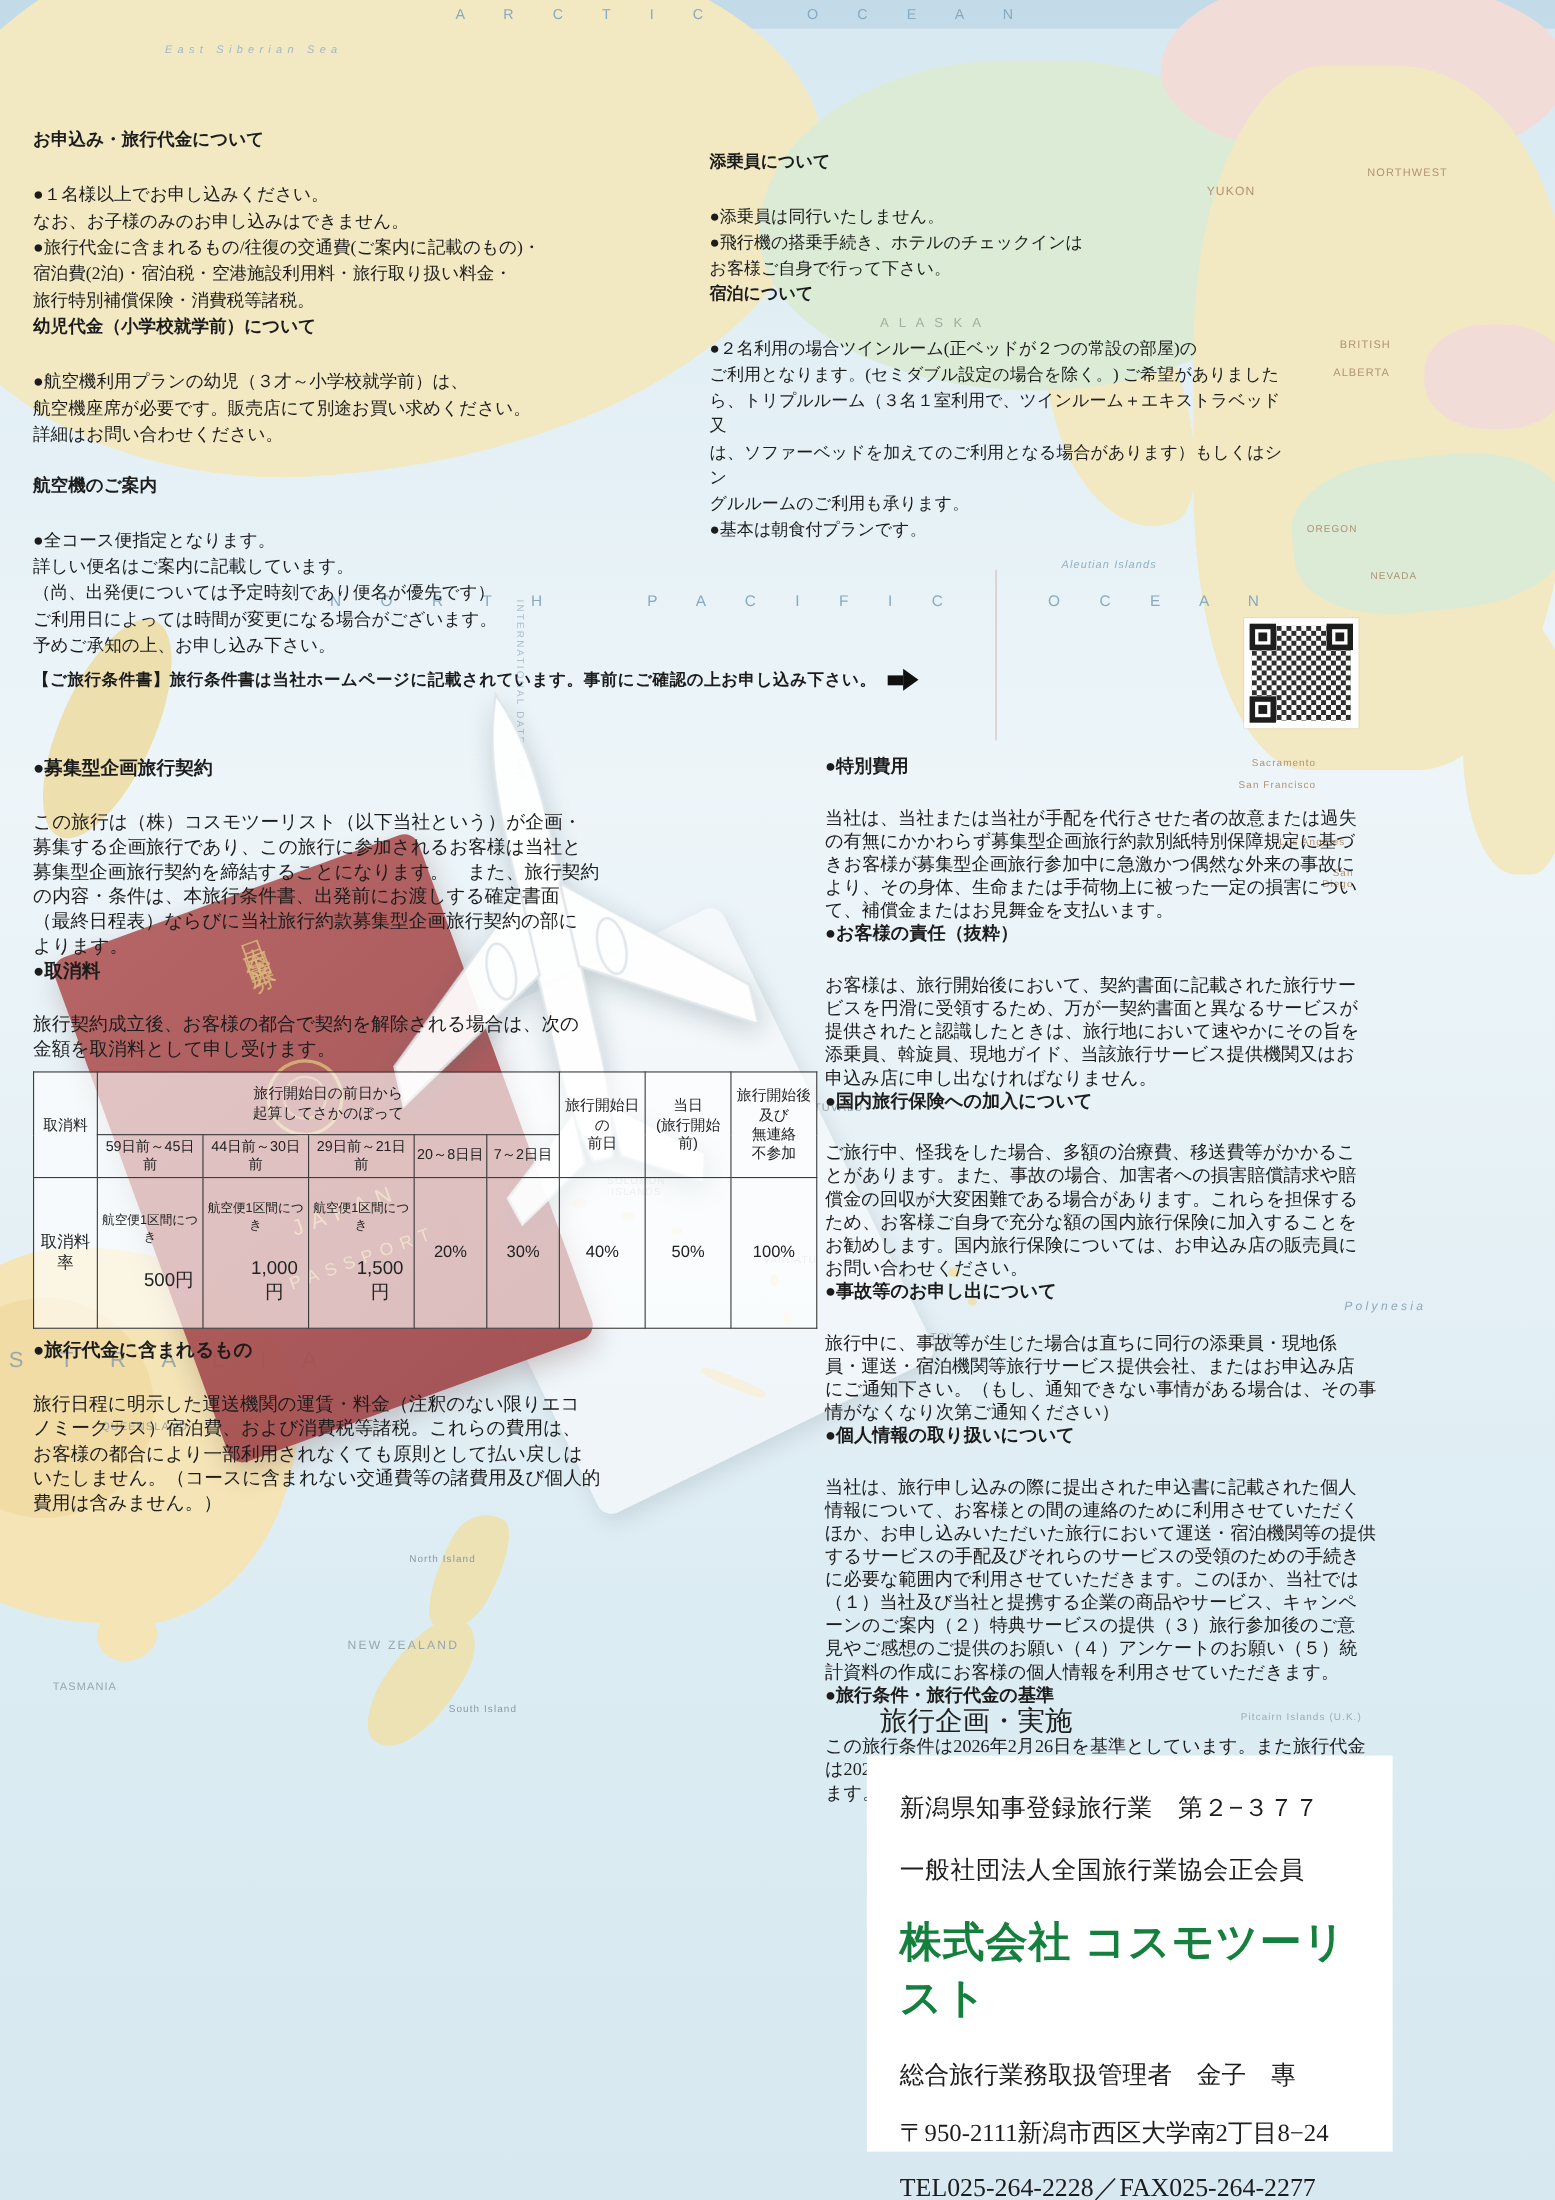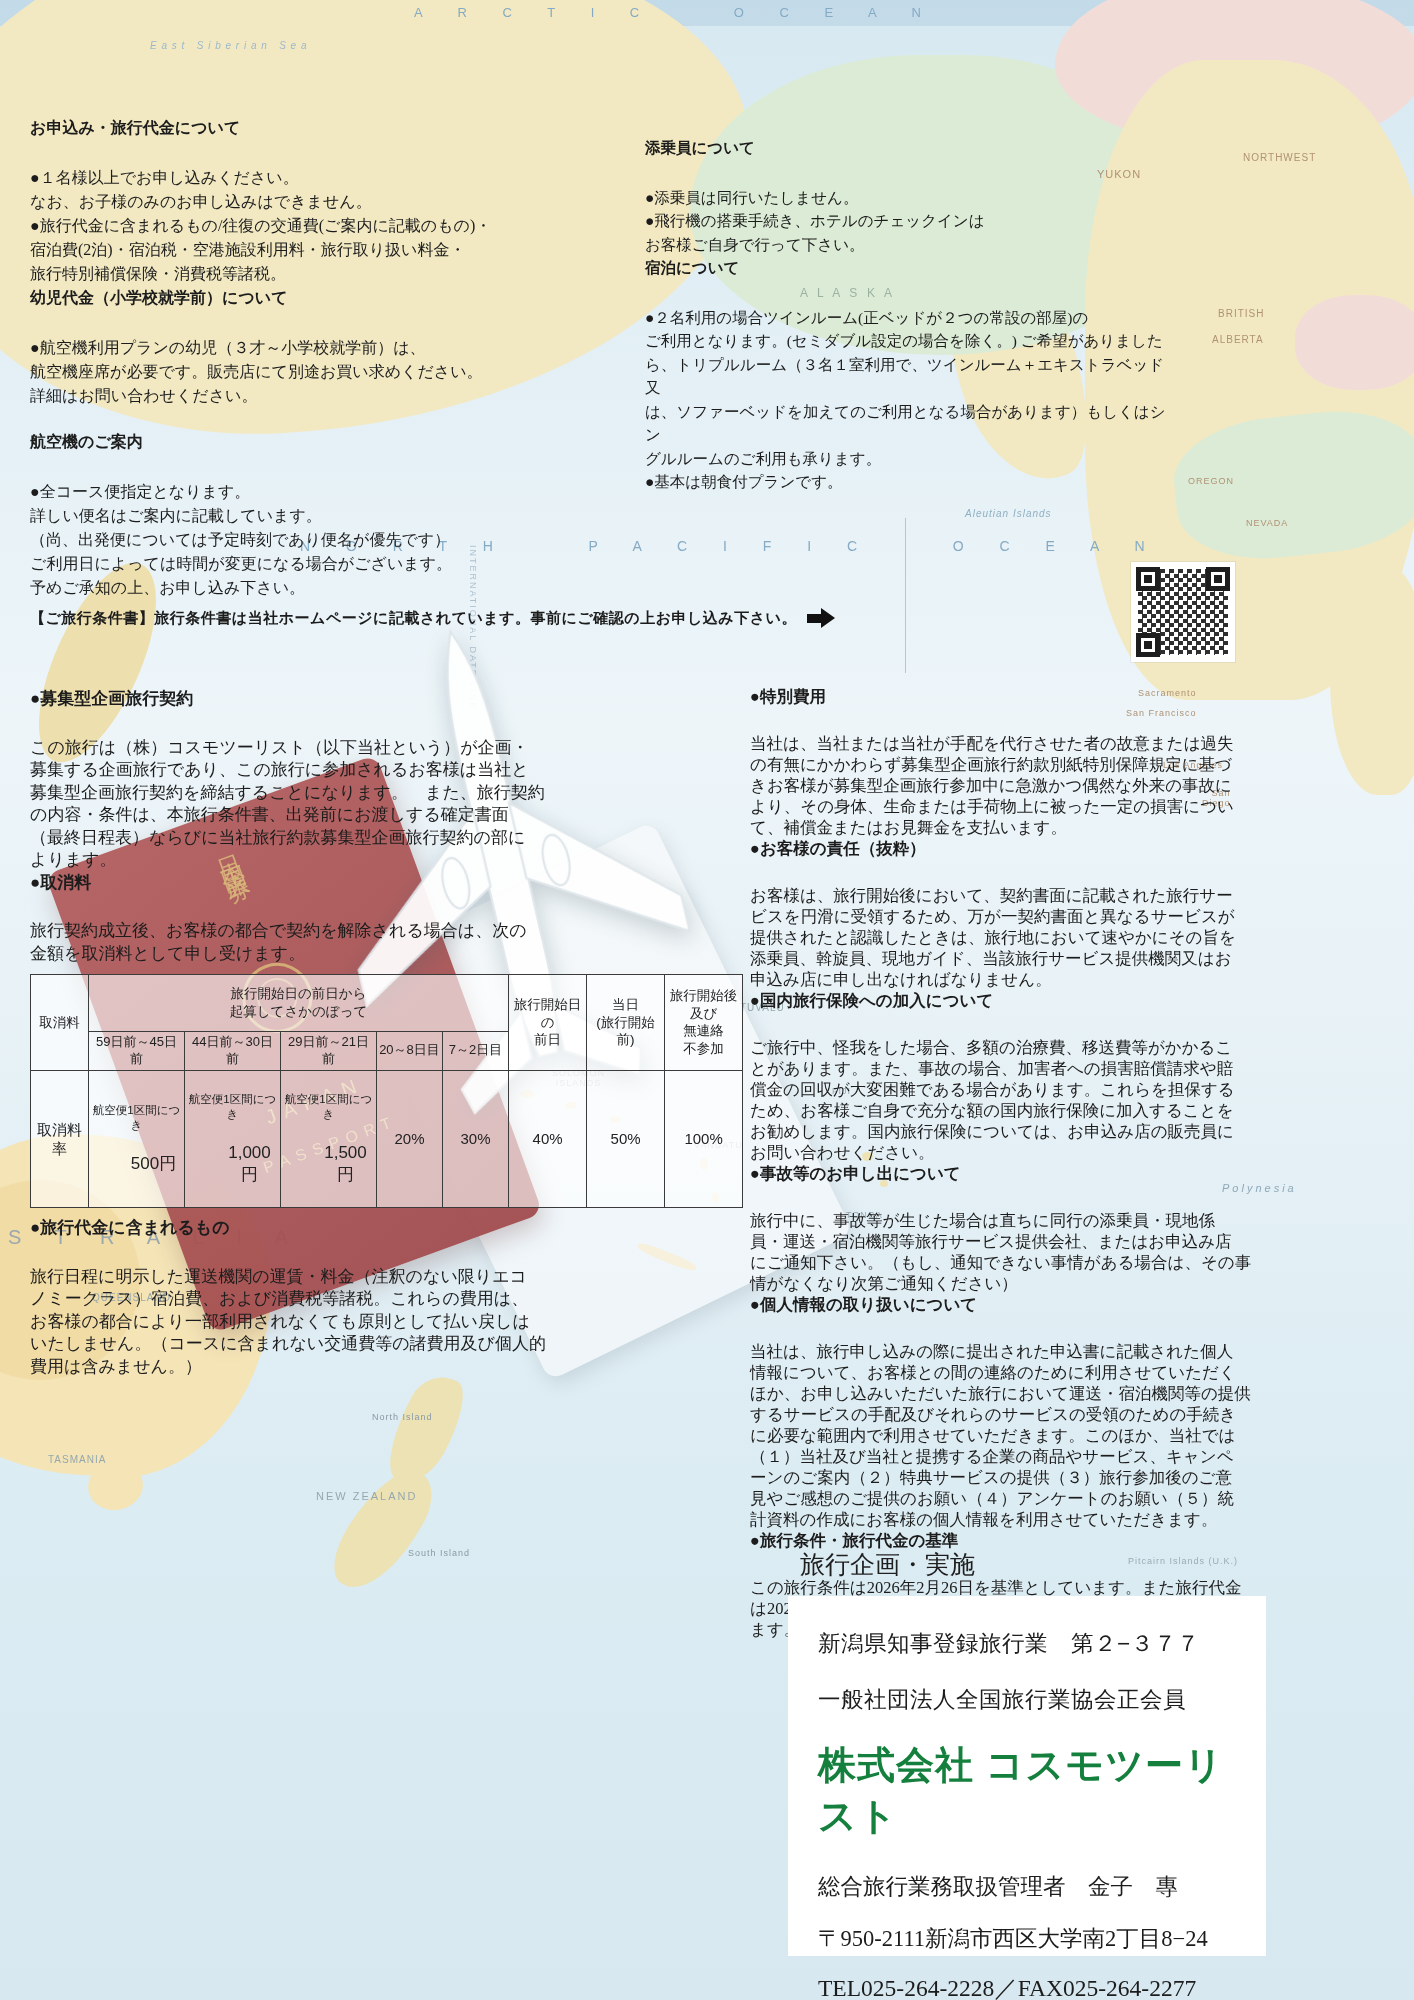--- a/index.html
+++ b/index.html
@@ -119,21 +119,21 @@
   <span class="maplbl tiny brown" style="left:1212px;top:334px;font-size:10px;">ALBERTA</span>
   <span class="maplbl tiny brown" style="left:1188px;top:476px;font-size:9px;">OREGON</span>
   <span class="maplbl tiny brown" style="left:1246px;top:518px;font-size:9px;">NEVADA</span>
   <span class="maplbl tiny brown" style="left:1138px;top:688px;font-size:9px;">Sacramento</span>
   <span class="maplbl tiny brown" style="left:1126px;top:708px;font-size:9px;">San Francisco</span>
   <span class="maplbl tiny brown" style="left:1163px;top:760px;font-size:9px;">Los Angeles</span>
   <span class="maplbl tiny brown" style="left:1202px;top:788px;font-size:9px;text-align:right;">San
 Diego</span>
   <span class="maplbl" style="left:8px;top:1226px;font-size:20px;letter-spacing:14px;color:#9aa8ae;">S T R A L I A</span>
   <span class="maplbl tiny" style="left:92px;top:1292px;font-size:10px;">QUEENSLAND</span>
-  <span class="maplbl tiny" style="left:48px;top:1454px;font-size:10px;">TASMANIA</span>
+  <span class="maplbl tiny" style="left:48px;top:1528px;font-size:10px;">TASMANIA</span>
   <span class="maplbl tiny" style="left:316px;top:1490px;font-size:11px;letter-spacing:2px;">NEW ZEALAND</span>
   <span class="maplbl tiny" style="left:372px;top:1412px;font-size:9px;color:#8a9aa5;">North Island</span>
   <span class="maplbl tiny" style="left:408px;top:1548px;font-size:9px;color:#8a9aa5;">South Island</span>
   <span class="maplbl tiny" style="left:740px;top:1002px;font-size:10px;">TUVALU</span>
   <span class="maplbl tiny" style="left:694px;top:1140px;font-size:9px;">VANUATU</span>
   <span class="maplbl tiny" style="left:832px;top:1086px;font-size:9px;">FIJI</span>
   <span class="maplbl tiny" style="left:846px;top:1210px;font-size:9px;">TONGA</span>
   <span class="maplbl tiny" style="left:552px;top:1068px;font-size:9px;text-align:center;">SOLOMON
 ISLANDS</span>
   <span class="maplbl tiny" style="left:1222px;top:1182px;font-size:11px;font-style:italic;letter-spacing:3px;color:#8fa8b8;">Polynesia</span>

